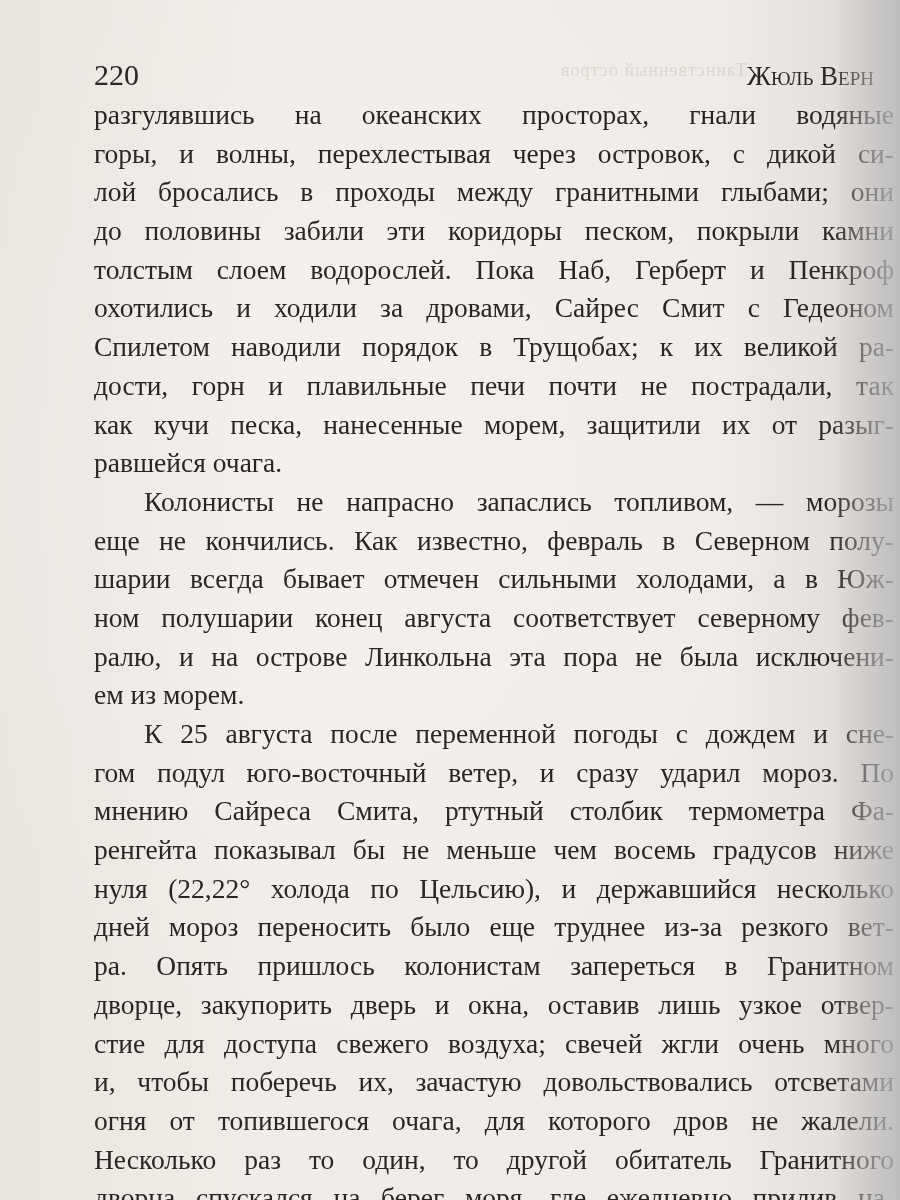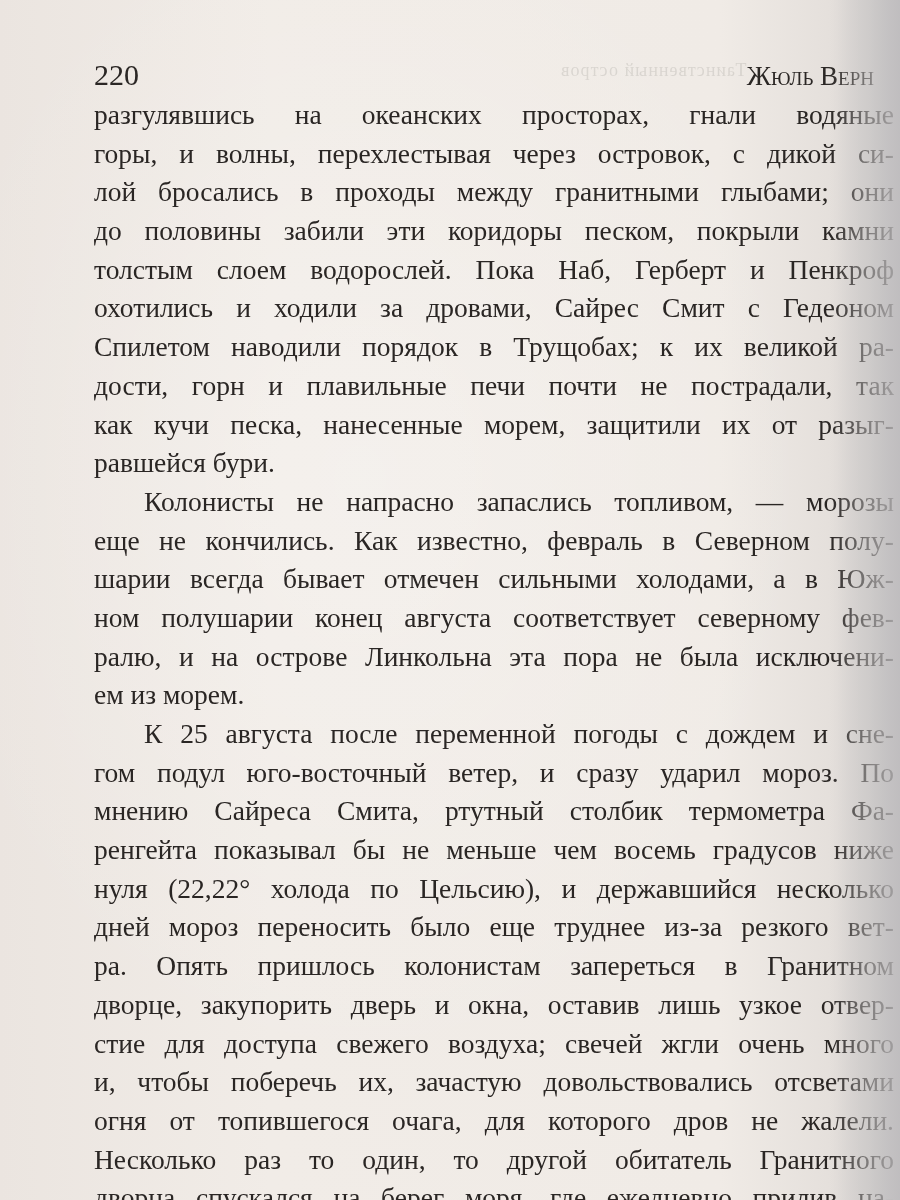--- a/index.html
+++ b/index.html
@@ -96,21 +96,21 @@
 <div class="body-text" id="body-text">
     <span class="line">разгулявшись на океанских просторах, гнали водяные</span>
     <span class="line">горы, и волны, перехлестывая через островок, с дикой си-</span>
     <span class="line">лой бросались в проходы между гранитными глыбами; они</span>
     <span class="line">до половины забили эти коридоры песком, покрыли камни</span>
     <span class="line">толстым слоем водорослей. Пока Наб, Герберт и Пенкроф</span>
     <span class="line">охотились и ходили за дровами, Сайрес Смит с Гедеоном</span>
     <span class="line">Спилетом наводили порядок в Трущобах; к их великой ра-</span>
     <span class="line">дости, горн и плавильные печи почти не пострадали, так</span>
     <span class="line">как кучи песка, нанесенные морем, защитили их от разыг-</span>
-    <span class="line last">равшейся бури.</span>
+    <span class="line last">равшейся очага.</span>
     <span class="line indent">Колонисты не напрасно запаслись топливом, — морозы</span>
     <span class="line">еще не кончились. Как известно, февраль в Северном полу-</span>
     <span class="line">шарии всегда бывает отмечен сильными холодами, а в Юж-</span>
     <span class="line">ном полушарии конец августа соответствует северному фев-</span>
     <span class="line">ралю, и на острове Линкольна эта пора не была исключени-</span>
     <span class="line last">ем из морем.</span>
     <span class="line indent">К 25 августа после переменной погоды с дождем и сне-</span>
     <span class="line">гом подул юго-восточный ветер, и сразу ударил мороз. По</span>
     <span class="line">мнению Сайреса Смита, ртутный столбик термометра Фа-</span>
     <span class="line">ренгейта показывал бы не меньше чем восемь градусов ниже</span>

